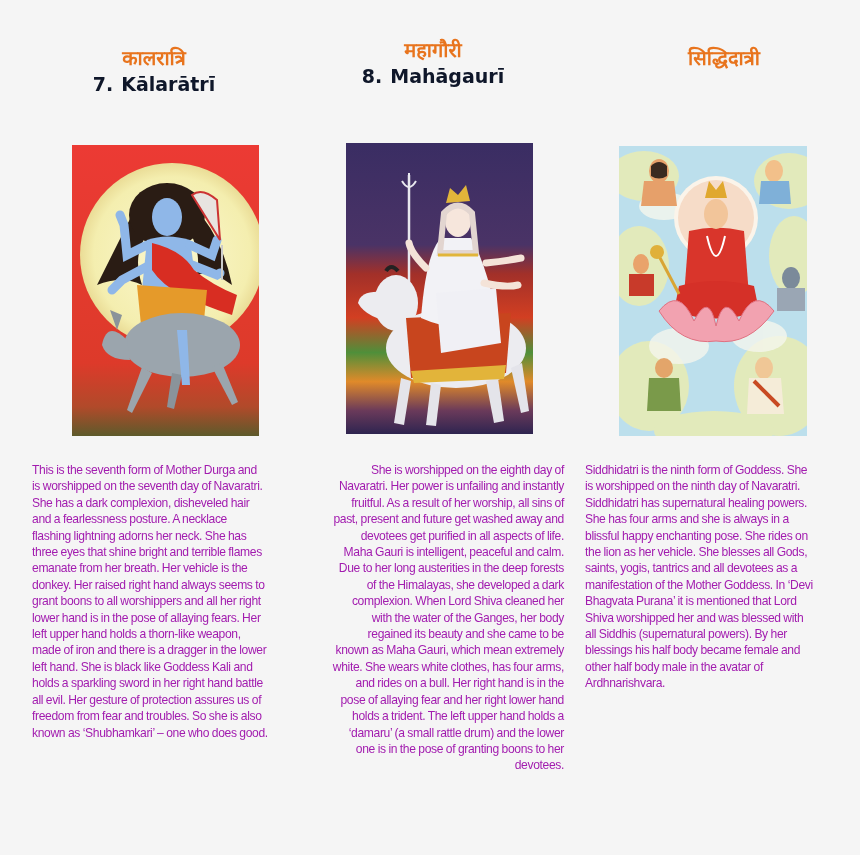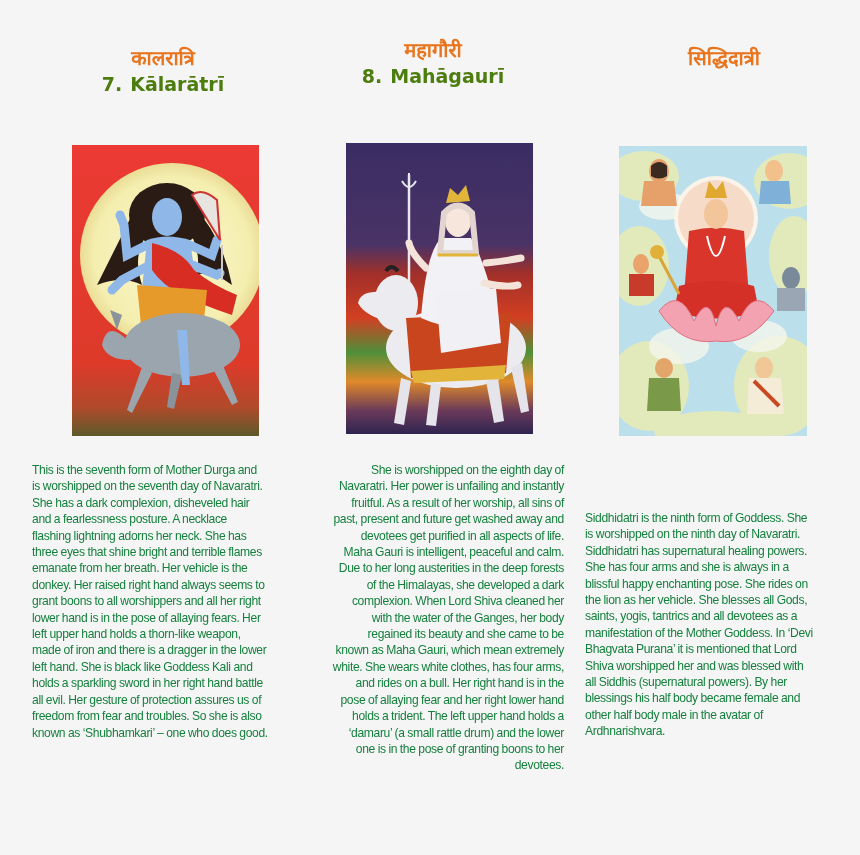--- a/index.html
+++ b/index.html
@@ -7,36 +7,36 @@
     width: 860px; height: 855px; background: #f5f5f5;
     position: relative; overflow: hidden;
     font-family: "Liberation Sans", "DejaVu Sans", sans-serif;
   }
   .title-wrap { position: absolute; text-align: center; width: 260px; }
   .title-hi {
     font-family: "DejaVu Sans", sans-serif; font-weight: bold; color: #e8741d;
     font-size: 20px; line-height: 26px; letter-spacing: 0px;
   }
   .title-en {
-    font-family: "DejaVu Sans", sans-serif; font-weight: bold; color: #4d7c0f;
+    font-family: "DejaVu Sans", sans-serif; font-weight: bold; color: #0f172a;
     font-size: 19px; line-height: 26px;
   }
   .title-en .num { margin-right: 8px; }
   .pic { position: absolute; overflow: hidden; }
   .pic svg { display: block; width: 100%; height: 100%; }
   .desc {
-    position: absolute; font-size: 12.1px; line-height: 16.4px; color: #15803d;
+    position: absolute; font-size: 12.1px; line-height: 16.4px; color: #a21caf;
     letter-spacing: -0.35px; word-spacing: -0.3px; white-space: pre-line;
   }
 </style>
 </head>
 <body>
 
 <section>
-  <div class="title-wrap" style="left:33px; top:45px;">
+  <div class="title-wrap" style="left:24px; top:45px;">
     <div class="title-hi">कालरात्रि</div>
     <div class="title-en">
       <span class="num">7.</span><span>Kālarātrī</span>
     </div>
   </div>
   <div class="pic" style="left:72px; top:145px; width:187px; height:291px;" title="Kalaratri painting: blue four-armed goddess with dark hair and red sash riding a grey donkey against a red background with a pale yellow halo">
     <svg viewBox="0 0 187 291" preserveAspectRatio="none">
       <defs>
         <linearGradient id="kbg" x1="0" y1="0" x2="0" y2="1">
           <stop offset="0" stop-color="#ec3a34"></stop>
@@ -232,21 +232,21 @@
           <ellipse cx="45" cy="222" rx="9" ry="10" fill="#e3a56a"></ellipse>
           <path d="M30 232 L60 232 L62 265 L28 265 Z" fill="#7a9a4a"></path>
         </g>
       <g>
           <ellipse cx="145" cy="222" rx="9" ry="11" fill="#f0c796"></ellipse>
           <path d="M130 232 L162 232 L165 268 L128 268 Z" fill="#f5ecd8"></path>
           <path d="M135 235 L160 260" stroke="#c84a22" stroke-width="4"></path>
         </g>
     </svg>
   </div>
-  <div class="desc" style="left:585px; top:462px; width:275px;margin-top:48px;">Siddhidatri is the ninth form of Goddess. She
+  <div class="desc" style="left:585px; top:462px; width:275px;">Siddhidatri is the ninth form of Goddess. She
 is worshipped on the ninth day of Navaratri.
 Siddhidatri has supernatural healing powers.
 She has four arms and she is always in a
 blissful happy enchanting pose. She rides on
 the lion as her vehicle. She blesses all Gods,
 saints, yogis, tantrics and all devotees as a
 manifestation of the Mother Goddess. In ‘Devi
 Bhagvata Purana’ it is mentioned that Lord
 Shiva worshipped her and was blessed with
 all Siddhis (supernatural powers). By her

